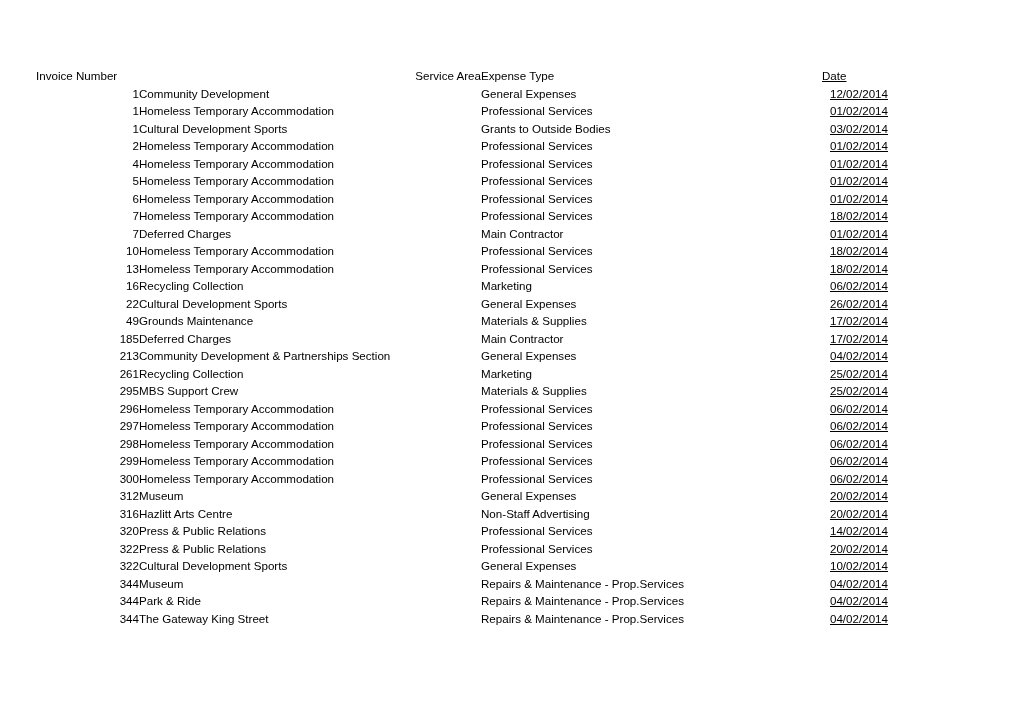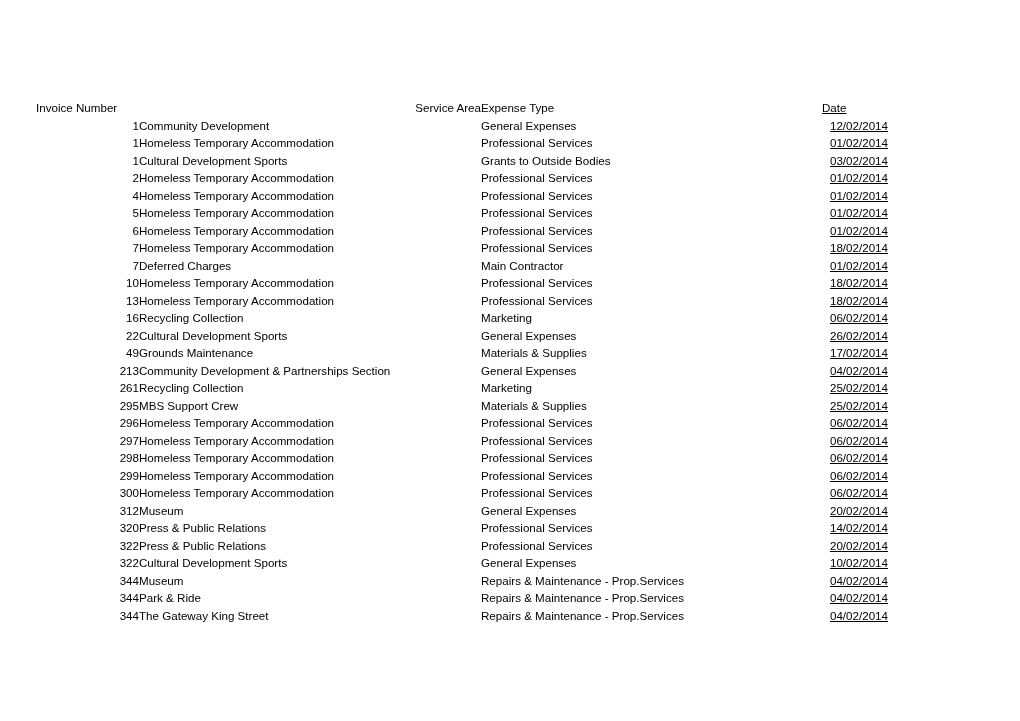--- a/index.html
+++ b/index.html
@@ -23,21 +23,20 @@
   }
   table.invoice-table {
     position: absolute;
     left: 36px;
     top: 67px;
     border-collapse: collapse;
     border-spacing: 0;
     table-layout: fixed;
     font-size: 11.6px;
     line-height: 17.5px;
-    margin-top: 32px;
   }
   table.invoice-table td,
   table.invoice-table th {
     padding: 0;
     margin: 0;
     border: 0;
     font-weight: normal;
     white-space: nowrap;
     height: 17.5px;
     vertical-align: top;
@@ -170,20 +169,26 @@
           <td class="cell-type">General Expenses</td>
           <td class="cell-date">26/02/2014</td>
         </tr>
         <tr>
           <td class="cell-num">49</td>
           <td class="cell-area">Grounds Maintenance</td>
           <td class="cell-type">Materials &amp; Supplies</td>
           <td class="cell-date">17/02/2014</td>
         </tr>
         <tr>
+          <td class="cell-num">185</td>
+          <td class="cell-area">Deferred Charges</td>
+          <td class="cell-type">Main Contractor</td>
+          <td class="cell-date">17/02/2014</td>
+        </tr>
+        <tr>
           <td class="cell-num">213</td>
           <td class="cell-area">Community Development &amp; Partnerships Section</td>
           <td class="cell-type">General Expenses</td>
           <td class="cell-date">04/02/2014</td>
         </tr>
         <tr>
           <td class="cell-num">261</td>
           <td class="cell-area">Recycling Collection</td>
           <td class="cell-type">Marketing</td>
           <td class="cell-date">25/02/2014</td>
@@ -221,20 +226,26 @@
         <tr>
           <td class="cell-num">300</td>
           <td class="cell-area">Homeless Temporary Accommodation</td>
           <td class="cell-type">Professional Services</td>
           <td class="cell-date">06/02/2014</td>
         </tr>
         <tr>
           <td class="cell-num">312</td>
           <td class="cell-area">Museum</td>
           <td class="cell-type">General Expenses</td>
+          <td class="cell-date">20/02/2014</td>
+        </tr>
+        <tr>
+          <td class="cell-num">316</td>
+          <td class="cell-area">Hazlitt Arts Centre</td>
+          <td class="cell-type">Non-Staff Advertising</td>
           <td class="cell-date">20/02/2014</td>
         </tr>
         <tr>
           <td class="cell-num">320</td>
           <td class="cell-area">Press &amp; Public Relations</td>
           <td class="cell-type">Professional Services</td>
           <td class="cell-date">14/02/2014</td>
         </tr>
         <tr>
           <td class="cell-num">322</td>

